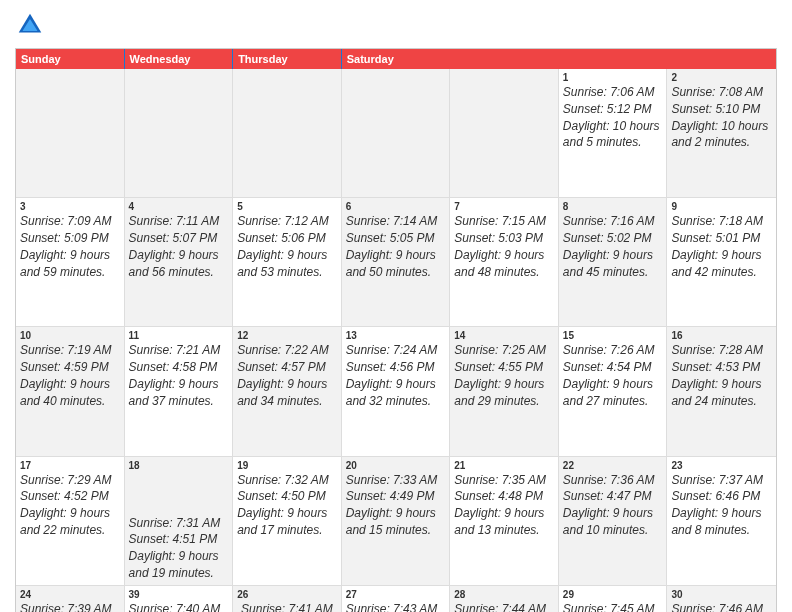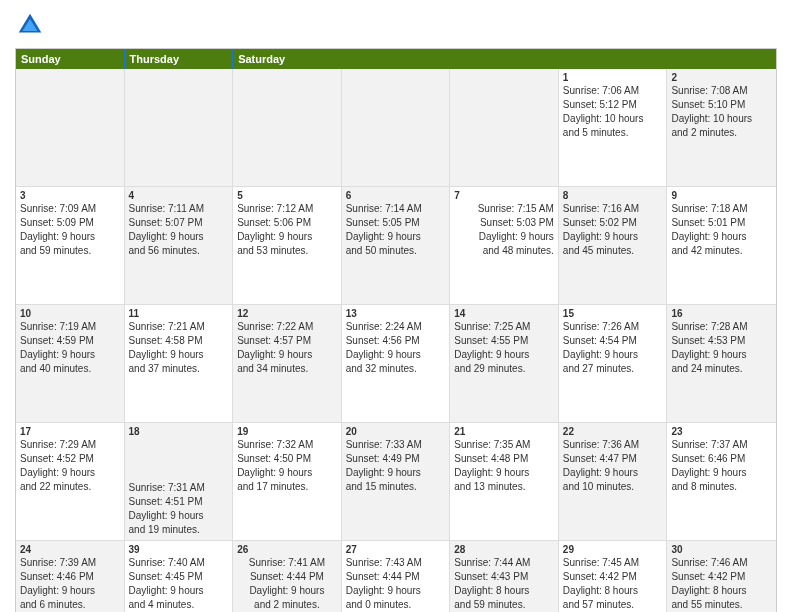--- a/index.html
+++ b/index.html
@@ -55,21 +55,21 @@
     }
     .calendar {
       flex: 1;
       display: flex;
       flex-direction: column;
       border: 1px solid #ccc;
     }
     .cal-header {
       display: grid;
       grid-template-columns: repeat(7, 1fr);
-      background: #4d7c0f;
+      background: #ef4444;
     }
     .cal-header-cell {
       color: #fff;
       font-size: 11px;
       font-weight: bold;
       padding: 4px 5px;
       text-align: left;
       border-right: 1px solid #1976d2;
     }
     .cal-header-cell:last-child { border-right: none; }
@@ -95,23 +95,24 @@
     .cal-cell:last-child { border-right: none; }
     .cal-cell.empty { background: #f9f9f9; }
     .cal-cell.shaded { background: #f2f2f2; }
     .day-num {
       font-size: 10px;
       font-weight: bold;
       display: block;
       margin-bottom: 1px;
     }
     .cell-info {
-      font-size: 10px;
+      font-size: 12px;
       line-height: 1.4;
       color: #333;
+      font-style: italic;
     }
   </style>
 </head>
 <body>
 
 <div class="page">
   <div class="header">
     <div class="logo">
       <svg class="logo-icon" viewBox="0 0 40 40">
         <polygon points="20,5 35,30 5,30" fill="#1565c0"></polygon>
@@ -124,20 +125,21 @@
     </div>
     <div class="title-area">
       <div class="month-title"></div>
       <div class="location"></div>
     </div>
   </div>
 
   <div class="calendar">
     <div class="cal-header" id="cal-header">
         <div class="cal-header-cell">Sunday</div>
+        <div class="cal-header-cell">Wednesday</div>
         <div class="cal-header-cell">Thursday</div>
         <div class="cal-header-cell">Saturday</div>
       </div>
     <div class="cal-body" id="cal-body">
         <div class="cal-row">
           <div class="cal-cell empty shaded"></div>
           <div class="cal-cell empty shaded"></div>
           <div class="cal-cell empty shaded"></div>
           <div class="cal-cell empty shaded"></div>
           <div class="cal-cell empty shaded"></div>
@@ -180,21 +182,21 @@
           </div>
           <div class="cal-cell shaded">
             <span class="day-num">6</span>
             <div class="cell-info" style="white-space: pre-line;">Sunrise: 7:14 AM
 Sunset: 5:05 PM
 Daylight: 9 hours
 and 50 minutes.</div>
           </div>
           <div class="cal-cell">
             <span class="day-num">7</span>
-            <div class="cell-info" style="white-space: pre-line; text-align: right;">Sunrise: 7:15 AM
+            <div class="cell-info" style="white-space: pre-line;">Sunrise: 7:15 AM
 Sunset: 5:03 PM
 Daylight: 9 hours
 and 48 minutes.</div>
           </div>
           <div class="cal-cell shaded">
             <span class="day-num">8</span>
             <div class="cell-info" style="white-space: pre-line;">Sunrise: 7:16 AM
 Sunset: 5:02 PM
 Daylight: 9 hours
 and 45 minutes.</div>
@@ -224,21 +226,21 @@
           </div>
           <div class="cal-cell shaded">
             <span class="day-num">12</span>
             <div class="cell-info" style="white-space: pre-line;">Sunrise: 7:22 AM
 Sunset: 4:57 PM
 Daylight: 9 hours
 and 34 minutes.</div>
           </div>
           <div class="cal-cell">
             <span class="day-num">13</span>
-            <div class="cell-info" style="white-space: pre-line;">Sunrise: 2:24 AM
+            <div class="cell-info" style="white-space: pre-line;">Sunrise: 7:24 AM
 Sunset: 4:56 PM
 Daylight: 9 hours
 and 32 minutes.</div>
           </div>
           <div class="cal-cell shaded">
             <span class="day-num">14</span>
             <div class="cell-info" style="white-space: pre-line;">Sunrise: 7:25 AM
 Sunset: 4:55 PM
 Daylight: 9 hours
 and 29 minutes.</div>

